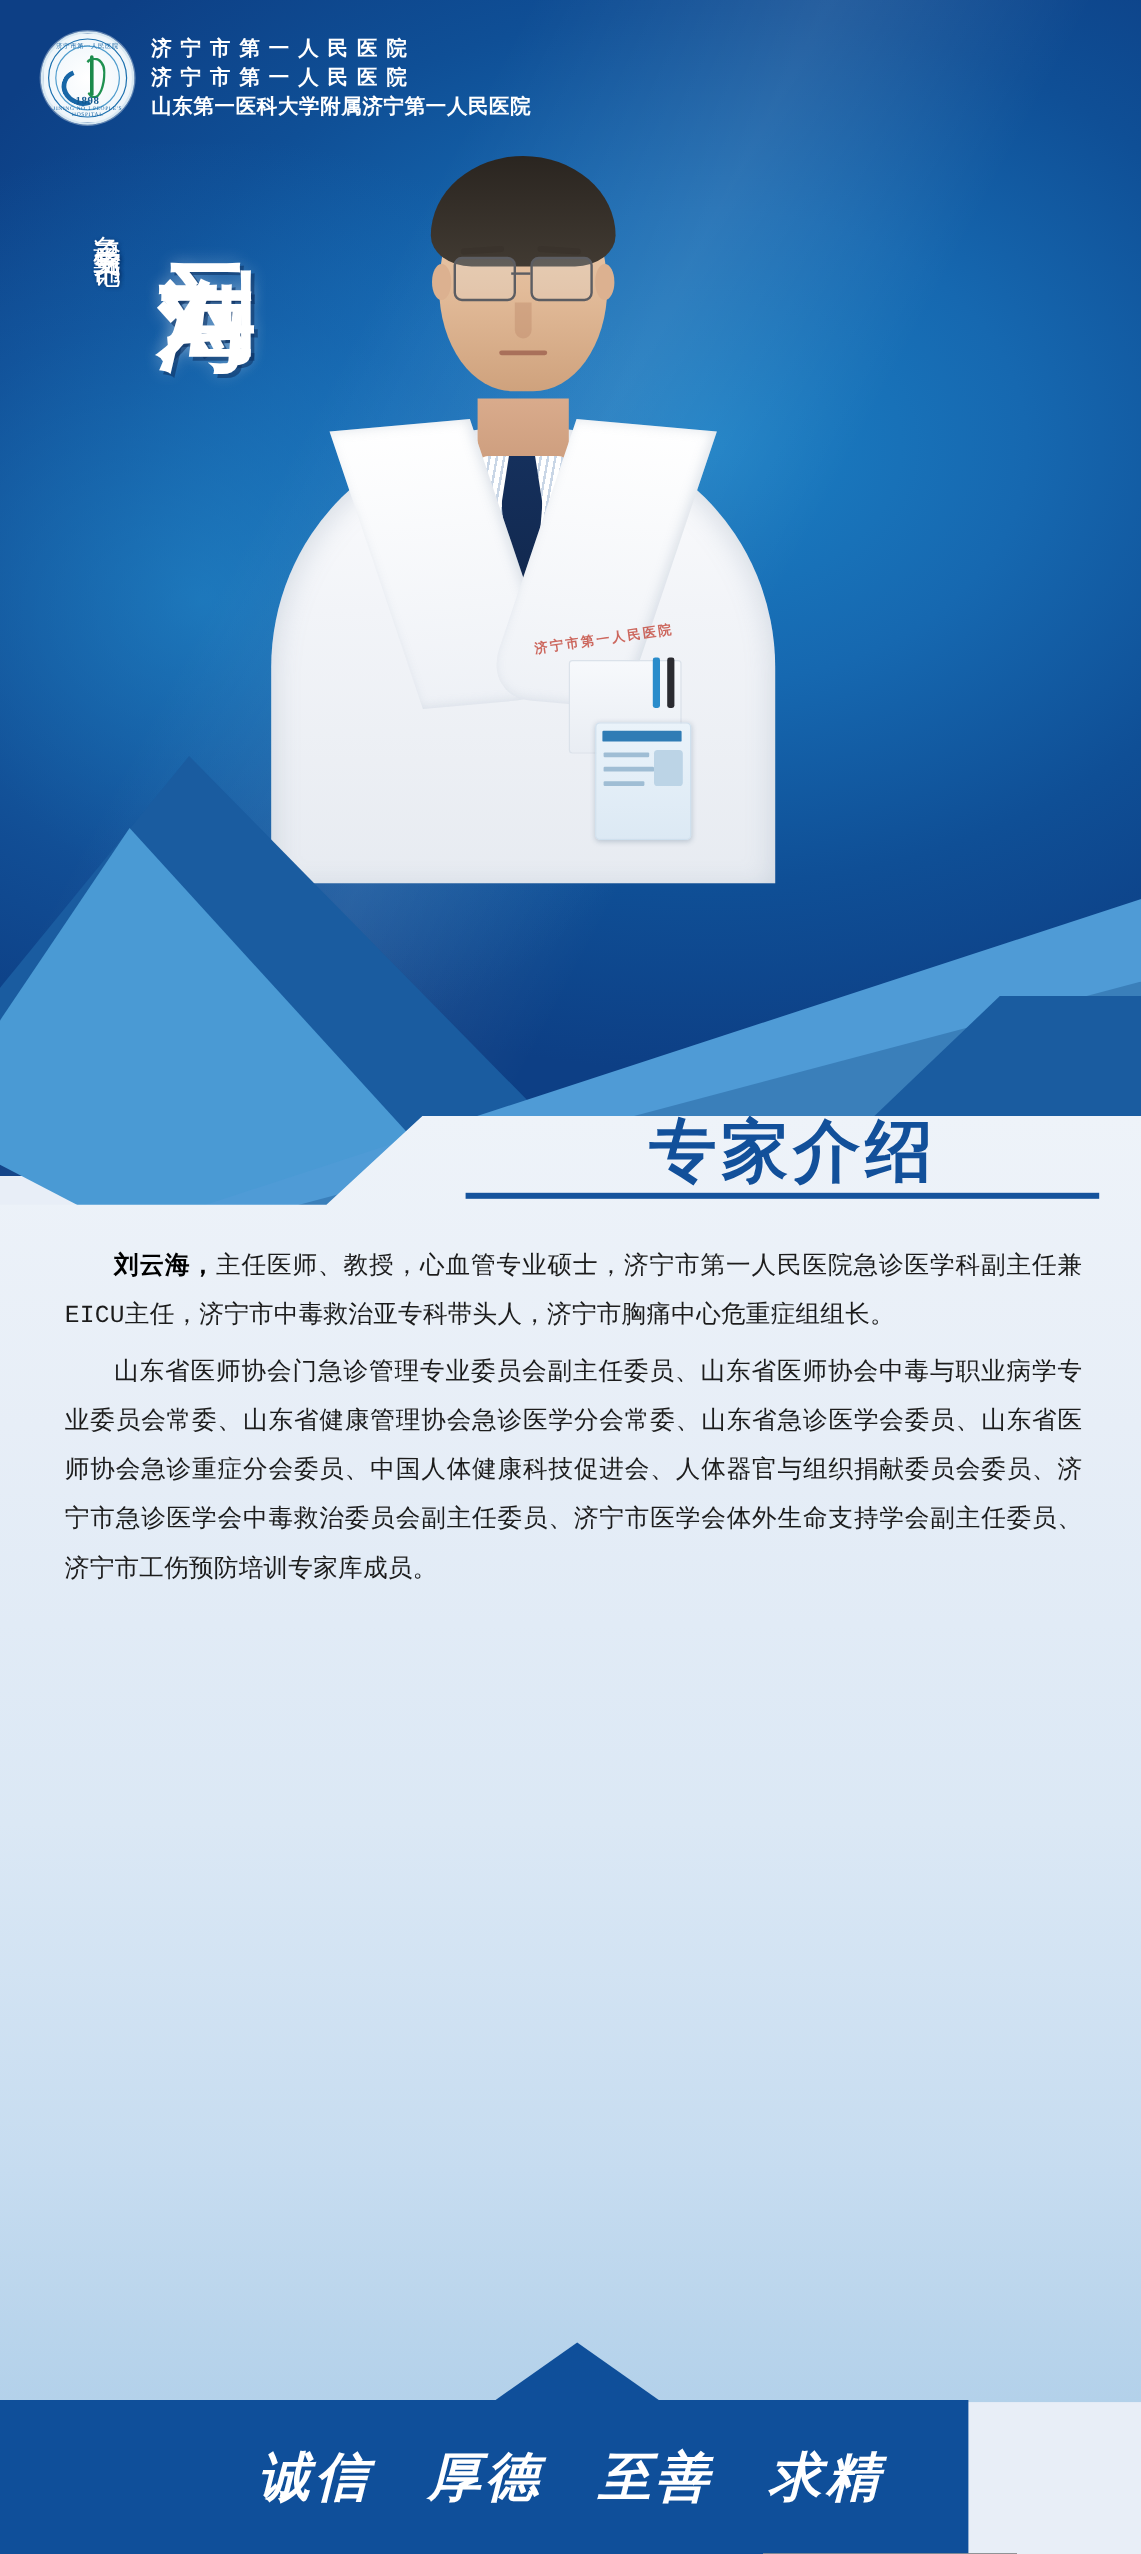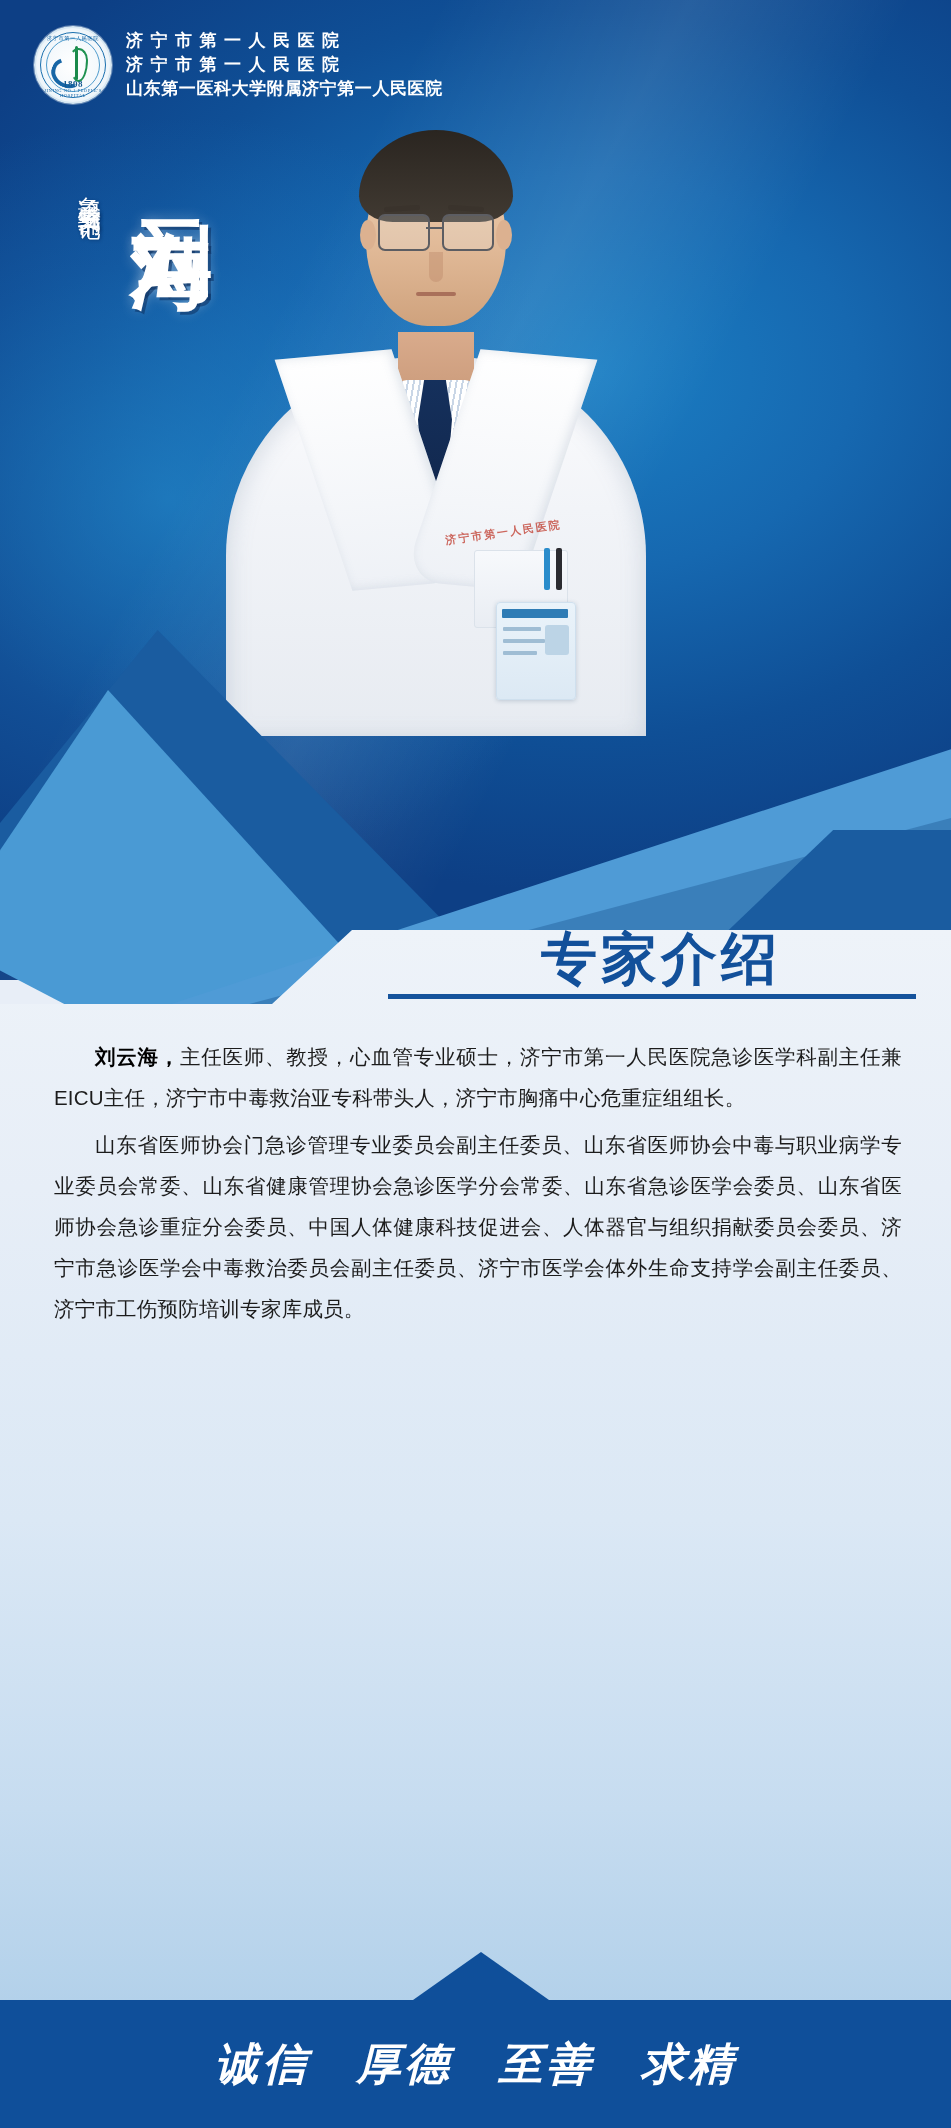--- a/index.html
+++ b/index.html
@@ -193,35 +193,35 @@
   .section-title{
     position:absolute;left:505px;top:-8px;width:420px;
     font-size:56px;font-weight:bold;color:#12509a;letter-spacing:4px;
     font-family:"Liberation Sans","DejaVu Sans",sans-serif;
     margin-left:36px;
   }
   .title-rule{
     position:absolute;left:388px;top:64px;width:528px;height:5px;background:#15539c;
   }
 
-  .body-wrap{position:absolute;left:54px;top:106px;width:848px;}
+  .body-wrap{position:absolute;left:54px;top:106px;width:848px;font-family:Liberation Mono, monospace;}
   .para{
     font-size:20.5px;line-height:41px;color:#1c1c1c;letter-spacing:.2px;
     text-indent:41px;margin:0 0 6px 0;text-align:justify;
   }
   .para b{font-weight:bold;color:#000;}
   .subhead{
     font-size:21.5px;font-weight:bold;color:#12509a;margin:12px 0 4px 0;
     padding-left:41px;letter-spacing:1px;
   }
   .subhead .star{color:#12509a;margin-right:8px;font-size:19px;}
 
   
   .footer{
-    position:absolute;left:0;bottom:0;width:951px;height:128px;z-index:50;
+    position:absolute;left:0;bottom:0;width:807px;height:128px;z-index:50;
     background:#0f4f9a;
   }
   .footer-notch{
     position:absolute;left:0;bottom:128px;width:951px;height:50px;z-index:49;
   }
   .footer-notch .tri{
     position:absolute;left:413px;bottom:0;width:0;height:0;
     border-left:68px solid transparent;border-right:68px solid transparent;border-bottom:48px solid #0f4f9a;
   }
   .slogan{

